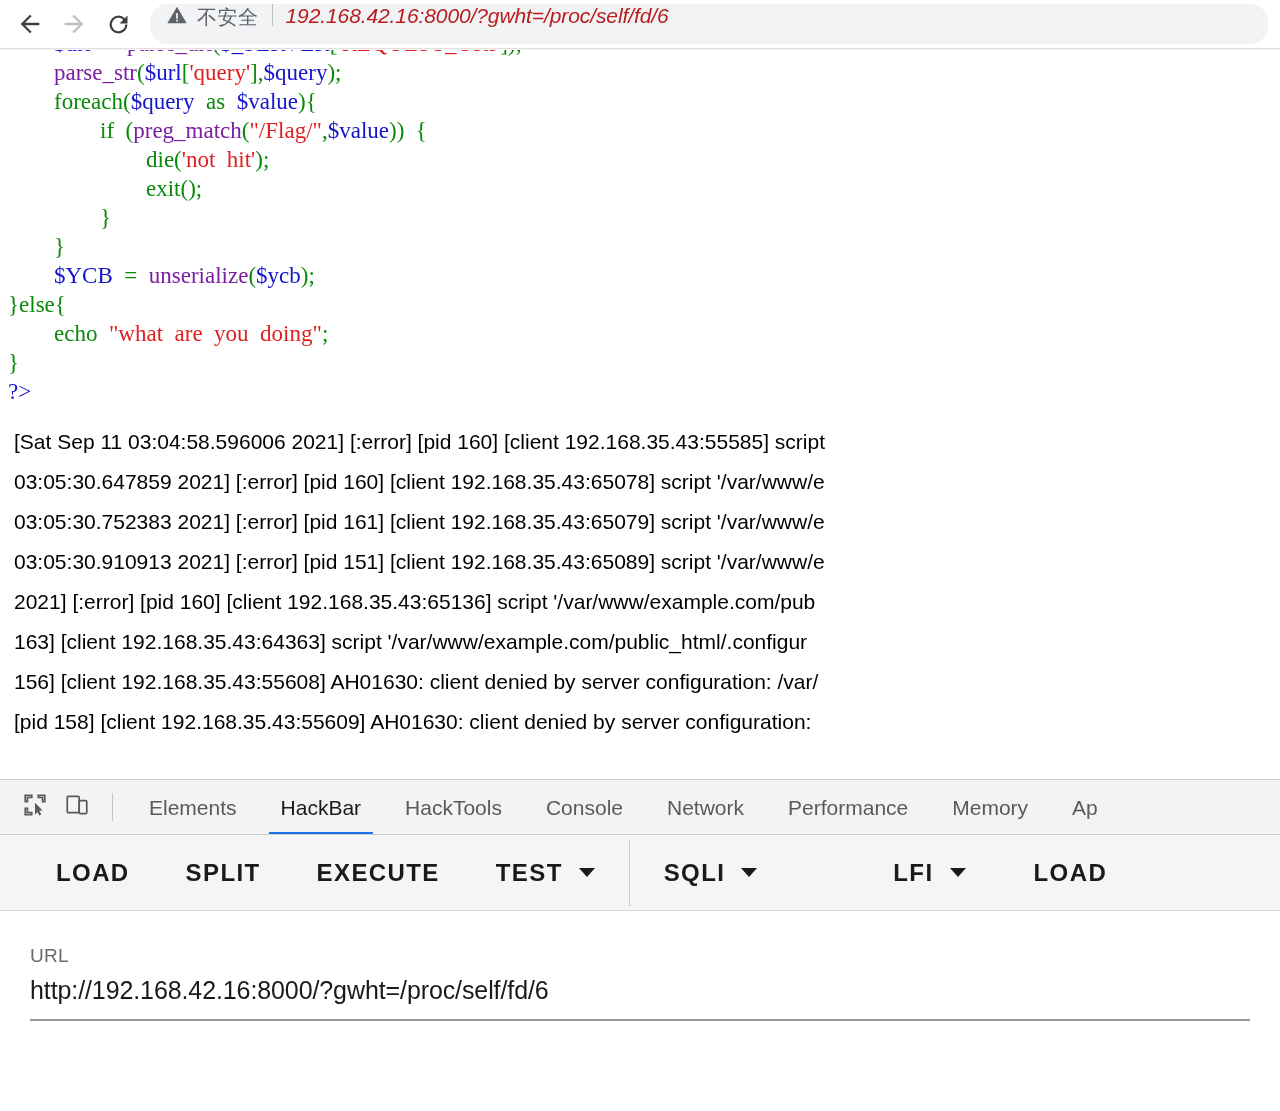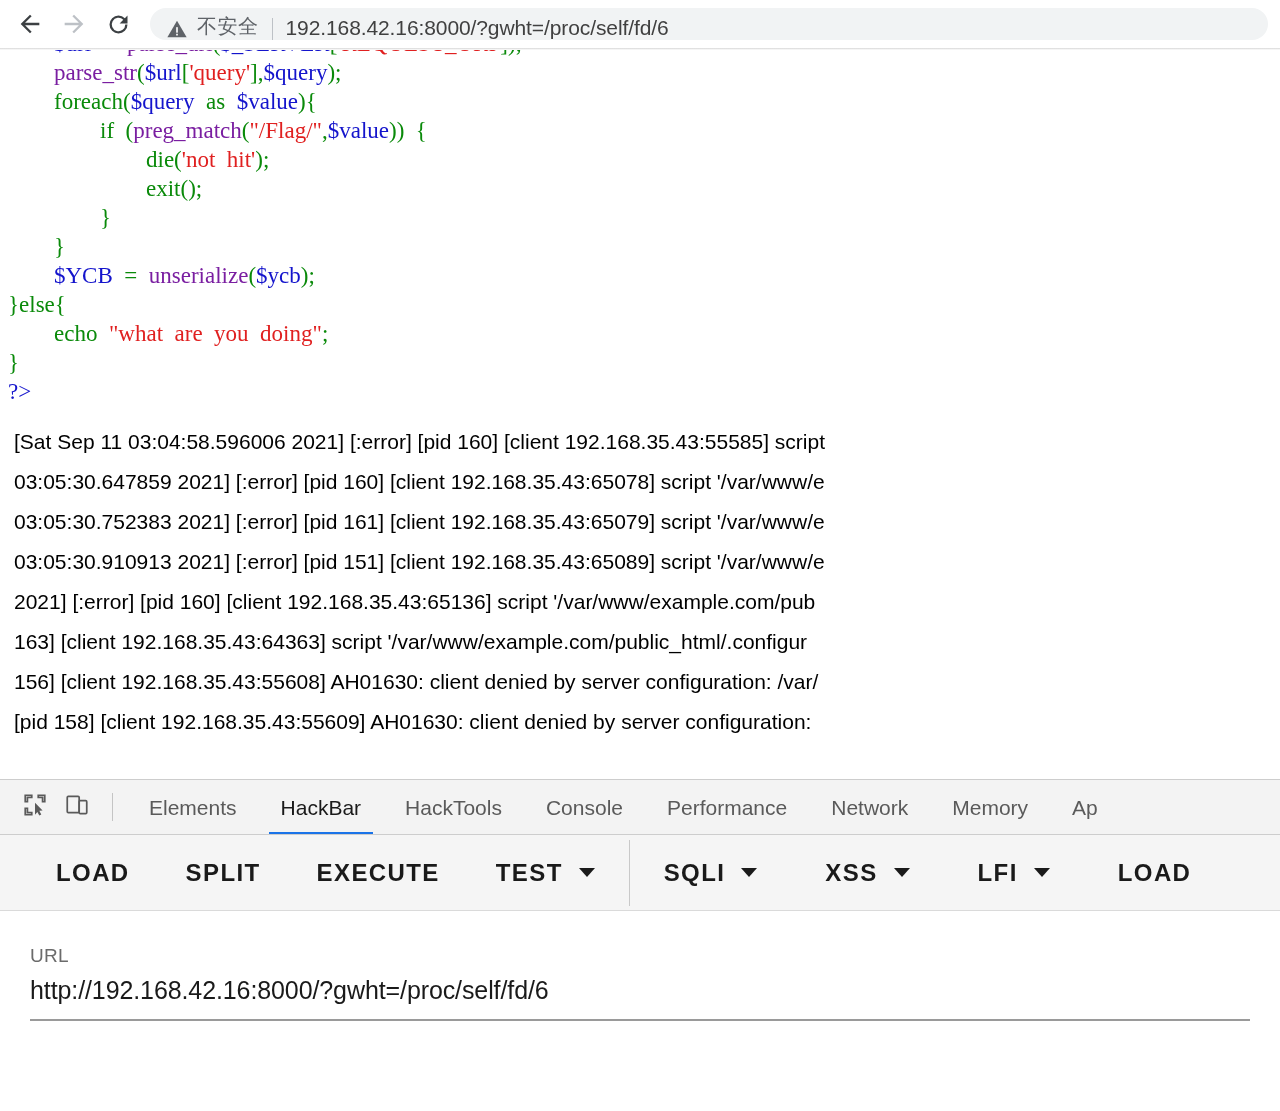--- a/index.html
+++ b/index.html
@@ -26,50 +26,51 @@
     height: 44px;
     display: flex;
     align-items: center;
     justify-content: center;
     border-radius: 50%;
     flex: 0 0 auto;
   }
   .nav-btn svg { display: block; }
   .omnibox {
     flex: 1 1 auto;
-    height: 32px;
+    height: 40px;
     margin-left: 10px;
     margin-right: 4px;
     background: #f1f3f4;
     border-radius: 18px;
     display: flex;
-    align-items: flex-end;
+    align-items: flex-start;
     padding: 0 16px;
     overflow: hidden;
   }
   .warn-icon { flex: 0 0 auto; display: flex; align-items: center; }
   .security-text {
     font-size: 20px;
     color: #5f6368;
     margin-left: 9px;
     white-space: nowrap;
     letter-spacing: 0.5px;
   }
   .omni-divider {
     width: 1px;
     height: 22px;
     background: #bdc1c6;
     margin: 0 13px;
     flex: 0 0 auto;
   }
   .omni-url {
     font-size: 21px;
-    color: #404040;
+    color: #b91c1c;
     white-space: nowrap;
     letter-spacing: -0.1px;
+    font-style: italic;
   }
   .toolbar-shadow {
     height: 2px;
     background: linear-gradient(to bottom, rgba(0,0,0,0.16), rgba(0,0,0,0));
   }
 
   
   .page-content {
     position: relative;
     height: 729px;
@@ -290,22 +291,22 @@
           <rect x="3" y="4" width="11" height="15" rx="1" fill="none" stroke="#5a5a5a" stroke-width="1.6"></rect>
           <rect x="14" y="8" width="7" height="12" rx="1" fill="none" stroke="#5a5a5a" stroke-width="1.6"></rect>
         </svg>
       </span>
     </div>
     <div class="dt-vdiv"></div>
   <div class="dt-tab">Elements</div>
       <div class="dt-tab active">HackBar</div>
       <div class="dt-tab">HackTools</div>
       <div class="dt-tab">Console</div>
+      <div class="dt-tab">Network</div>
       <div class="dt-tab">Performance</div>
-      <div class="dt-tab">Network</div>
       <div class="dt-tab">Memory</div>
       <div class="dt-tab">Ap</div>
     </div>
 
   <div class="hb-panel">
     <div class="hb-toolbar" id="hb-toolbar">
         <div class="hb-btn">
           <span>LOAD</span>
         </div>
         <div class="hb-gap-sm"></div>
@@ -320,24 +321,20 @@
         <div class="hb-btn">
           <span>TEST</span>
           <span class="hb-caret"></span>
         </div>
         <div class="hb-vdiv"></div>
         <div class="hb-btn">
           <span>SQLI</span>
           <span class="hb-caret"></span>
         </div>
         <div class="hb-gap-md"></div>
-        <div class="hb-btn">
-          <span>XSS</span>
-          <span class="hb-caret"></span>
-        </div>
         <div class="hb-gap-md"></div>
         <div class="hb-btn">
           <span>LFI</span>
           <span class="hb-caret"></span>
         </div>
         <div class="hb-gap-md"></div>
         <div class="hb-btn">
           <span>LOAD</span>
         </div>
       </div>

